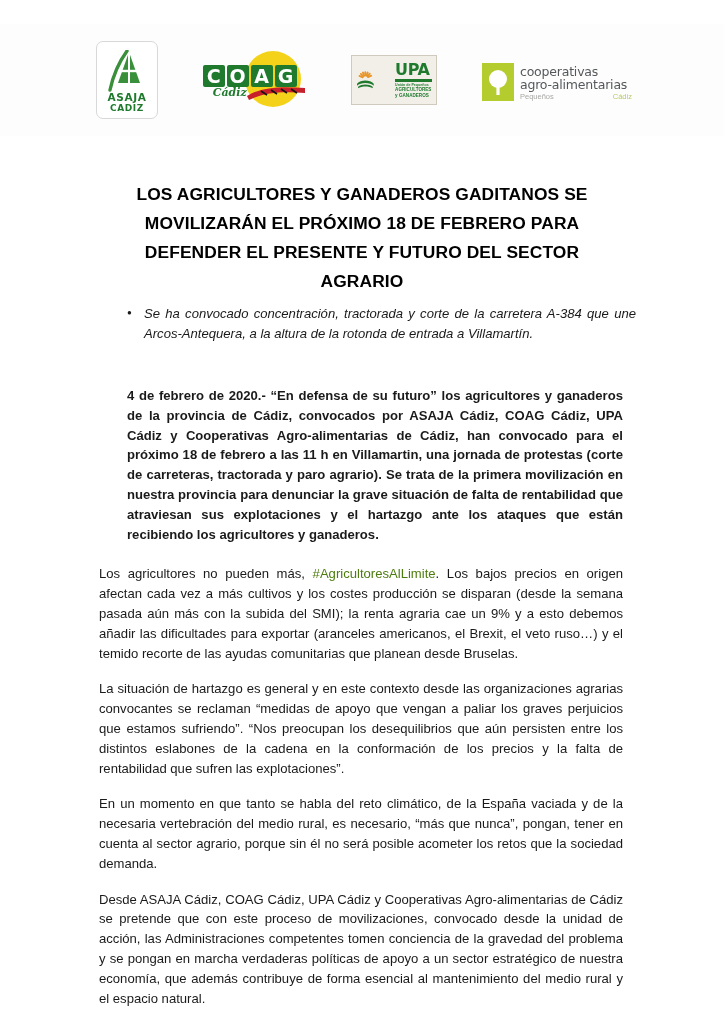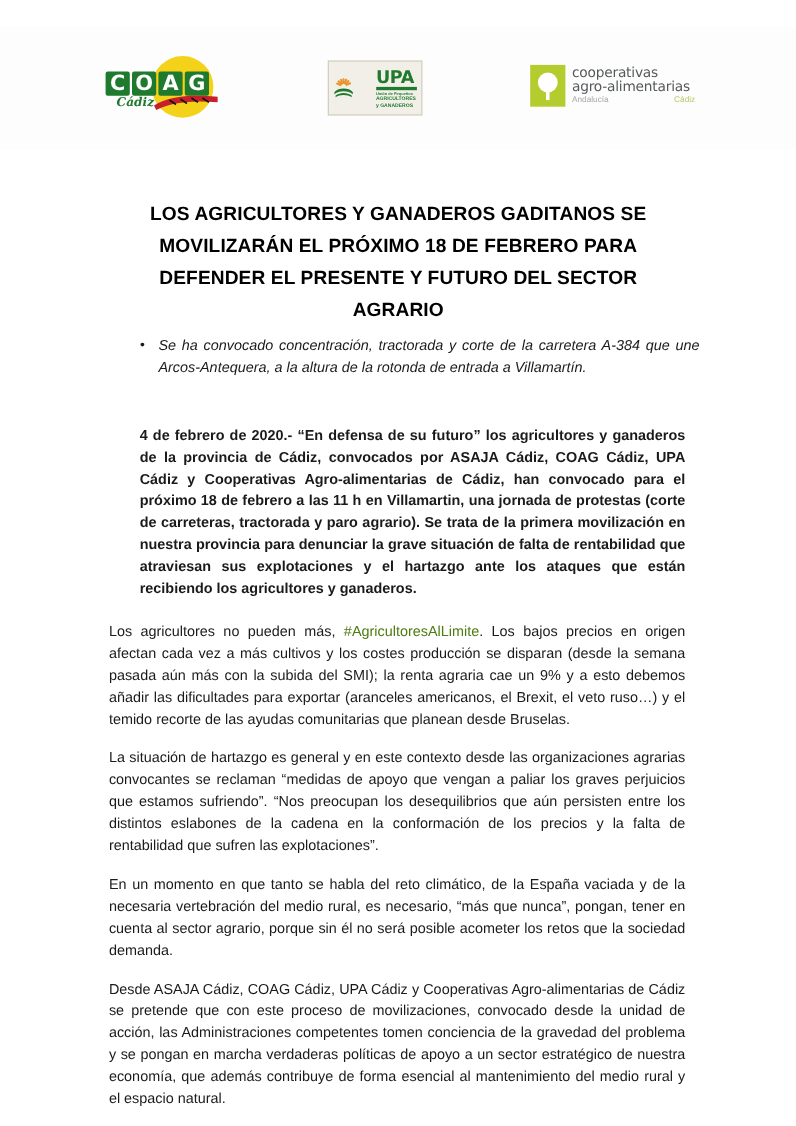--- a/index.html
+++ b/index.html
@@ -147,21 +147,21 @@
     color: #1f7a2e;
     letter-spacing: -0.4px;
   }
   .upa-rule { height: 3px; background: #1f7a2e; margin: 1px 0 1px 0; }
   .upa-sub1 { font-size: 3.6px; color: #1f7a2e; line-height: 4.5px; font-weight:700; }
   .upa-sub2 { font-size: 4.6px; color: #1f7a2e; line-height: 5.5px; font-weight: 700; }
 
   
   .logo-coop {
     display: flex;
-    align-items: flex-start;
+    align-items: flex-end;
     gap: 6px;
     width: 150px;
     height: 42px;
   }
   .coop-mark {
     width: 38px;
     height: 38px;
     background: #b5cc2e;
     display: flex;
     align-items: center;
@@ -250,20 +250,32 @@
   .hashtag { color: #4d7c0f; }
 </style>
 </head>
 <body>
 
 <div class="page">
 
   <div class="logo-band">
     <div class="logo-row">
 
+      <div class="logo-asaja">
+        <svg class="asaja-mark" viewBox="0 0 44 42">
+          <path d="M24 2 L35 33 L13 33 Z" fill="#3a8f3a"></path>
+          <path d="M24 2 L24 33" stroke="#ffffff" stroke-width="2" fill="none"></path>
+          <path d="M22 1 C14 12 8 26 5 40" stroke="#3a8f3a" stroke-width="3.4" fill="none" stroke-linecap="round"></path>
+          <path d="M13 21 L35 21" stroke="#ffffff" stroke-width="2.4"></path>
+        </svg>
+        <div class="asaja-text">
+          <span class="l1">ASAJA</span>
+          <span class="l2">CADIZ</span>
+        </div>
+      </div>
 
       <div class="logo-coag">
         <div class="coag-sun"></div>
         <div class="coag-letters">
           <span>C</span>
           <span>O</span>
           <span>A</span>
           <span>G</span>
         </div>
         <svg class="coag-stroke" viewBox="0 0 58 16">
@@ -299,21 +311,21 @@
         <div class="coop-mark">
           <svg viewBox="0 0 30 30" width="30" height="30">
             <circle cx="15" cy="12" r="9" fill="#ffffff"></circle>
             <rect x="13.4" y="12" width="3.2" height="16" fill="#ffffff"></rect>
           </svg>
         </div>
         <div class="coop-words">
           <div class="coop-l1">cooperativas</div>
           <div class="coop-l2">agro-alimentarias</div>
           <div class="coop-sub">
-            <span class="region">Andalucía</span>
+            <span class="region">Pequeños</span>
             <span class="cadiz">Cádiz</span>
           </div>
         </div>
       </div>
 
     </div>
   </div>
 
   <h1 class="title">LOS AGRICULTORES Y GANADEROS GADITANOS SE MOVILIZARÁN EL PRÓXIMO 18 DE FEBRERO PARA DEFENDER EL PRESENTE Y FUTURO DEL SECTOR AGRARIO</h1>
 

